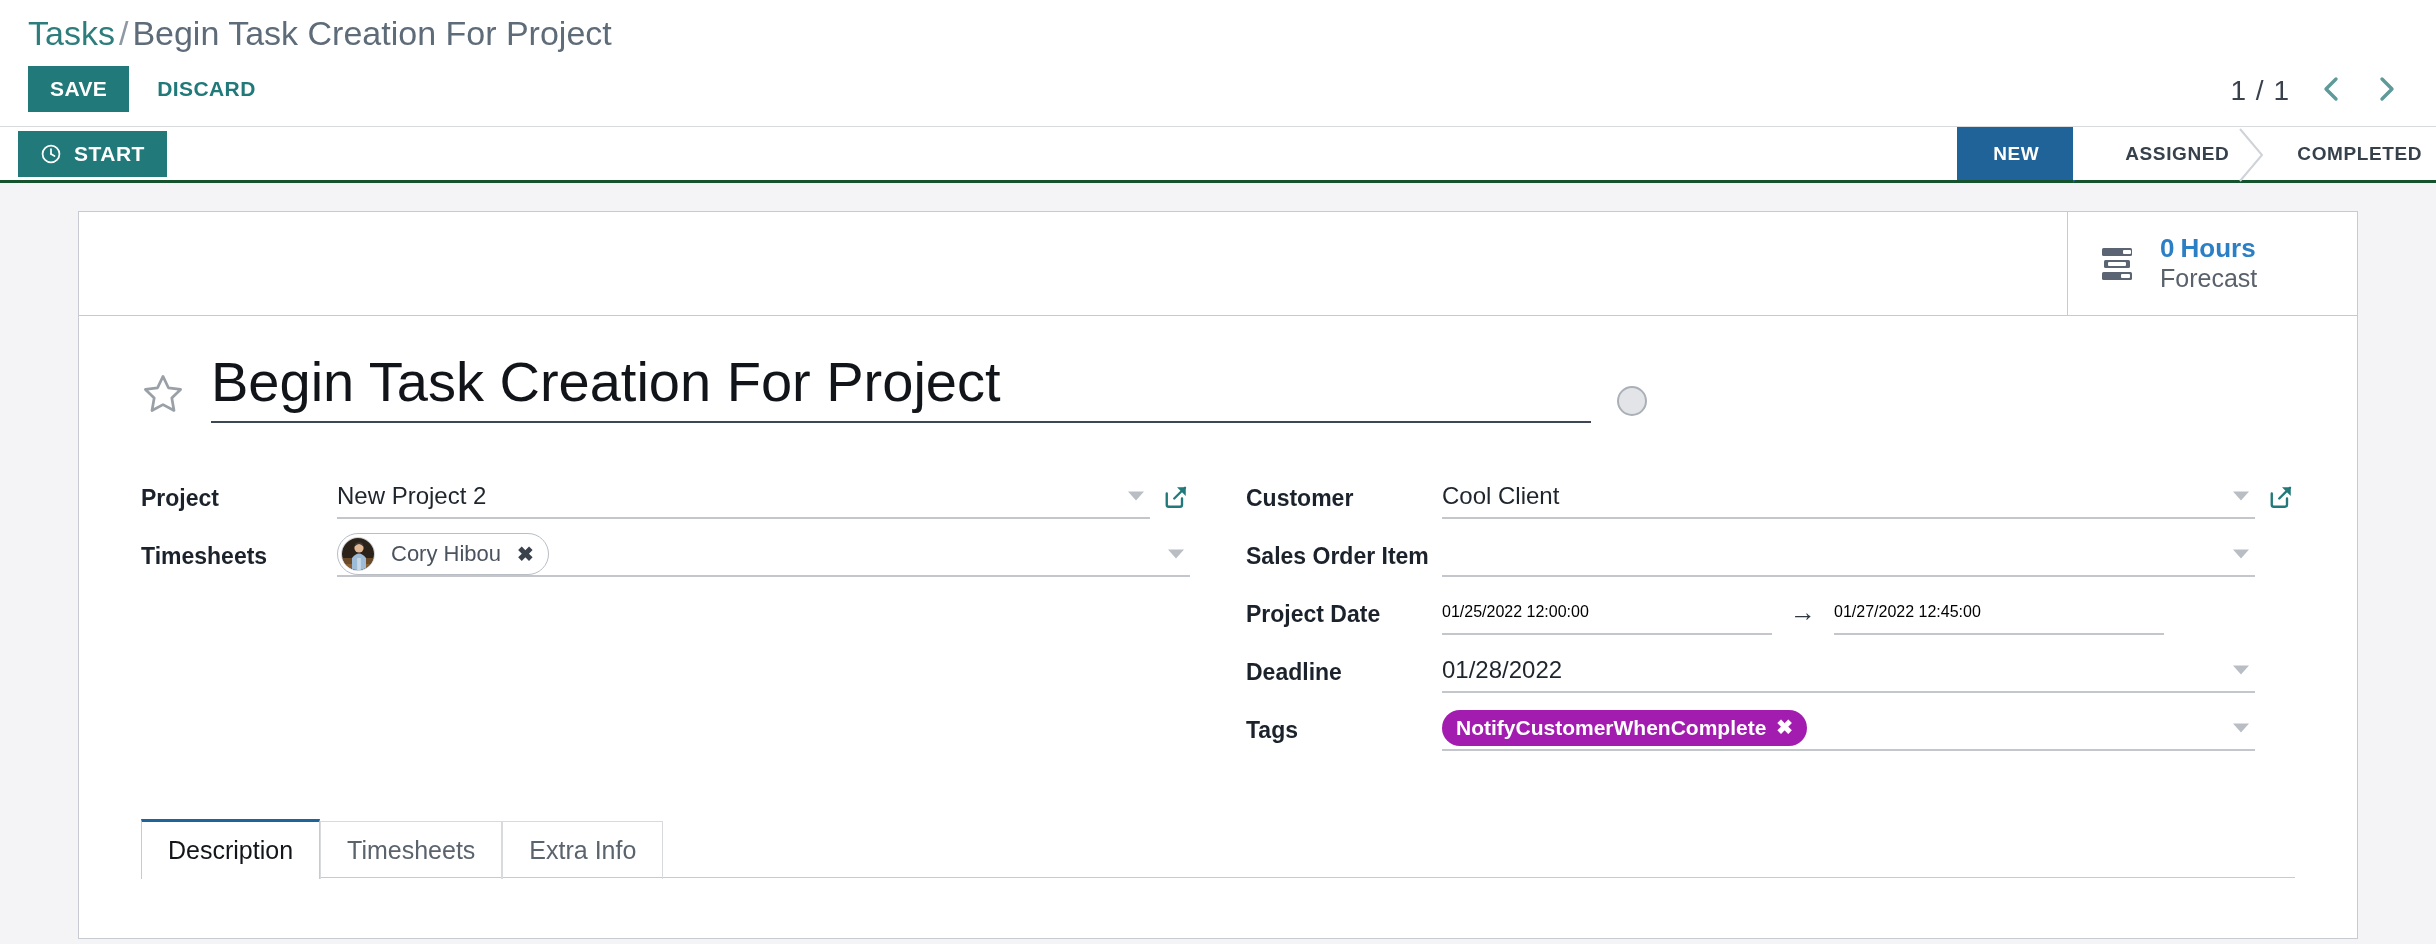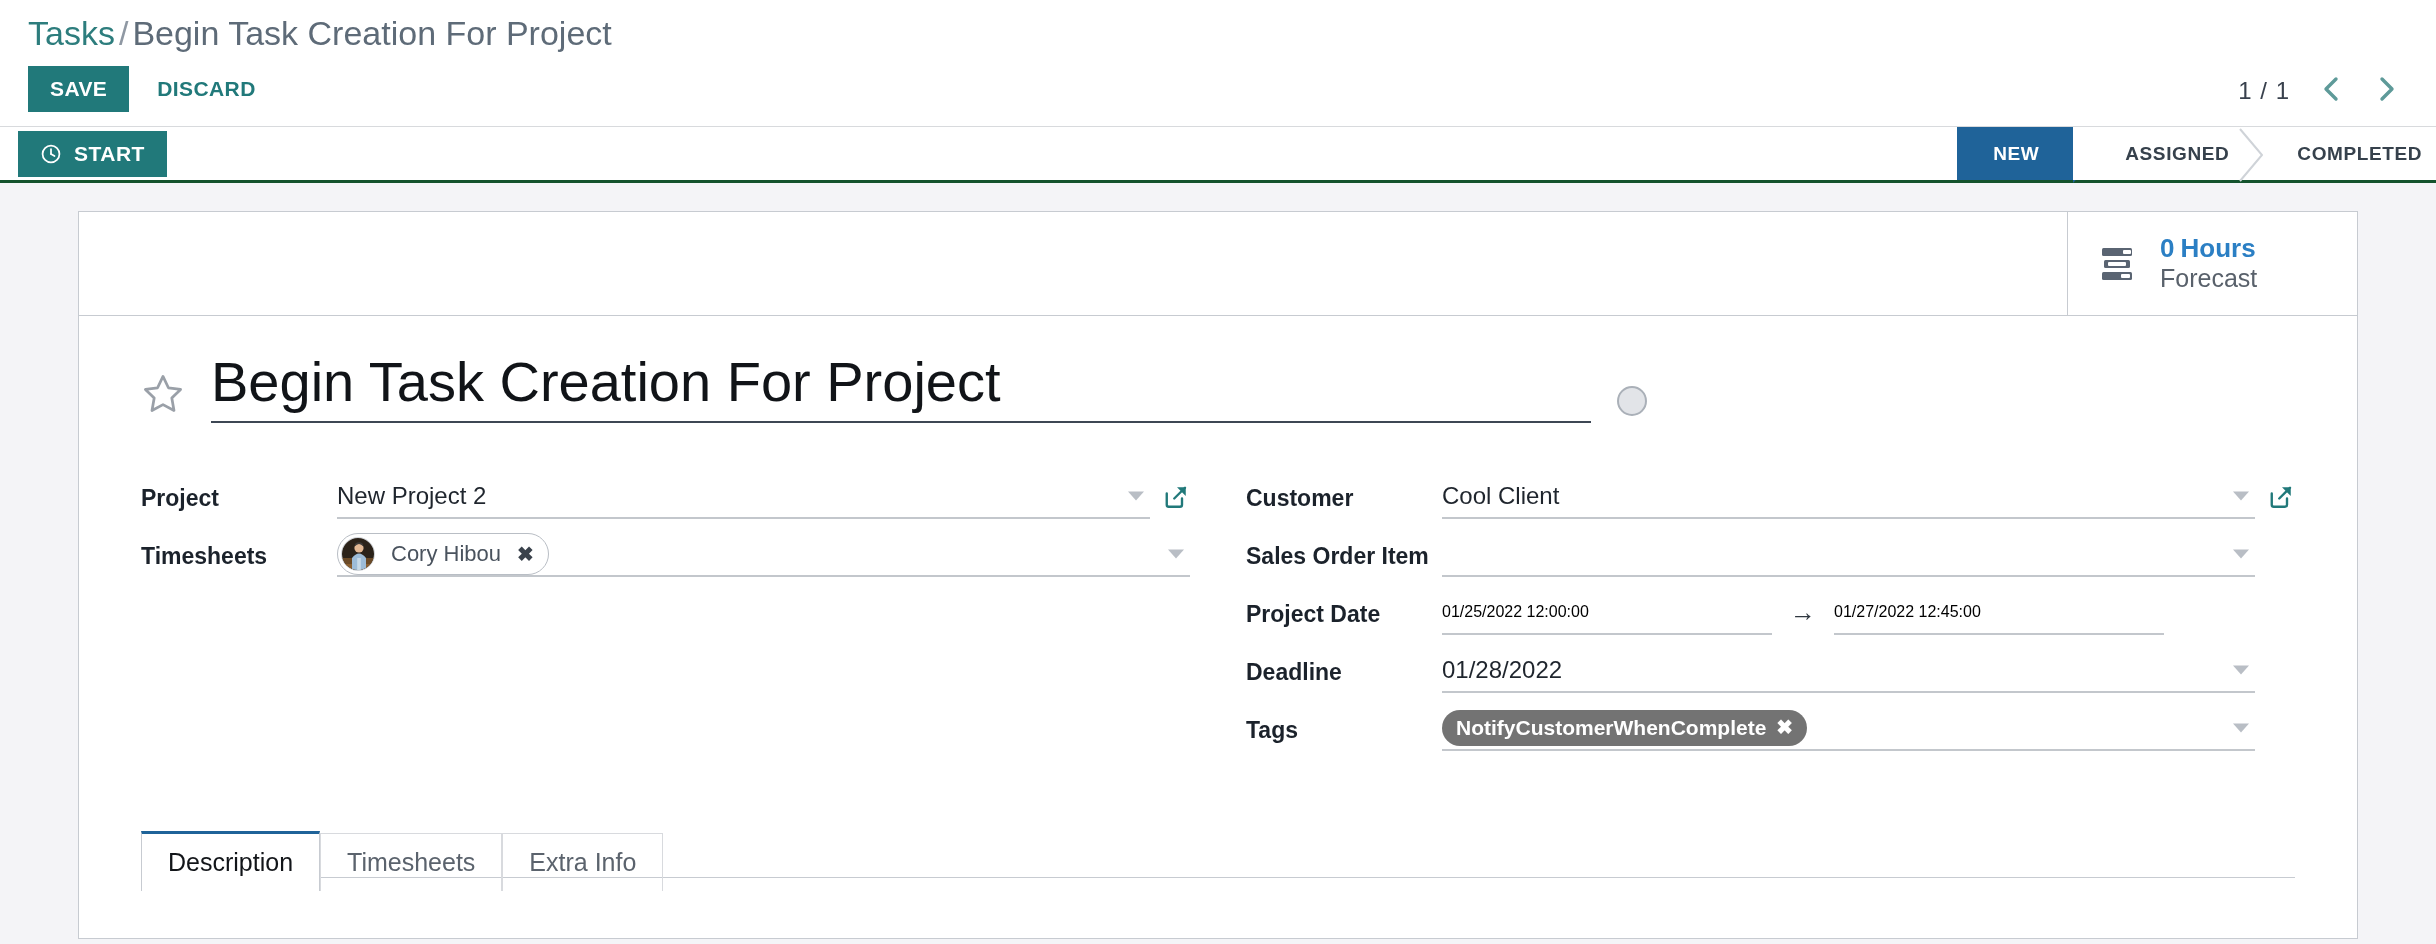--- a/index.html
+++ b/index.html
@@ -66,21 +66,21 @@
     padding: 11px 18px;
     cursor: pointer;
     font-family: "Liberation Sans", sans-serif;
   }
 
   .pager {
     display: flex;
     align-items: center;
     gap: 14px;
     color: #39414d;
-    font-size: 24px;
+    font-size: 28px;
   }
   .pager-value { letter-spacing: 1px; padding-right: 6px; }
   .pager-arrow {
     color: #5e9a99;
     font-size: 30px;
     line-height: 1;
     padding: 2px 10px;
     cursor: pointer;
     font-weight: 700;
   }
@@ -269,21 +269,21 @@
   .tag {
     display: inline-flex;
     align-items: center;
     gap: 10px;
     border-radius: 100px;
     font-size: 21px;
     font-weight: 700;
     padding: 6px 14px;
     line-height: 1.15;
   }
-  .tag-red { background: #737373; color: #ffffff; }
+  .tag-red { background: #a21caf; color: #ffffff; }
   .tag-x { font-size: 20px; cursor: pointer; font-weight: 700; }
 
   .m2m-tag {
     display: inline-flex;
     align-items: center;
     gap: 16px;
     border: 1px solid #b9bec5;
     border-radius: 100px;
     padding: 3px 14px 3px 3px;
     background: #ffffff;
@@ -309,21 +309,21 @@
   .nb-tab {
     font-size: 25px;
     color: #5b6personal;
     color: #5b636d;
     padding: 14px 26px;
     border: 1px solid transparent;
     border-bottom: none;
     background: transparent;
     cursor: pointer;
     position: relative;
-    top: 14px;
+    top: 2px;
   }
   .nb-tab.active {
     color: #121519;
     background: #ffffff;
     border-color: #c7cbd1;
     border-top: 3px solid #1f6399;
   }
   .nb-tab:not(.active) { border-color: #d8dade; }
   .nb-content { min-height: 60px; }
 </style>

